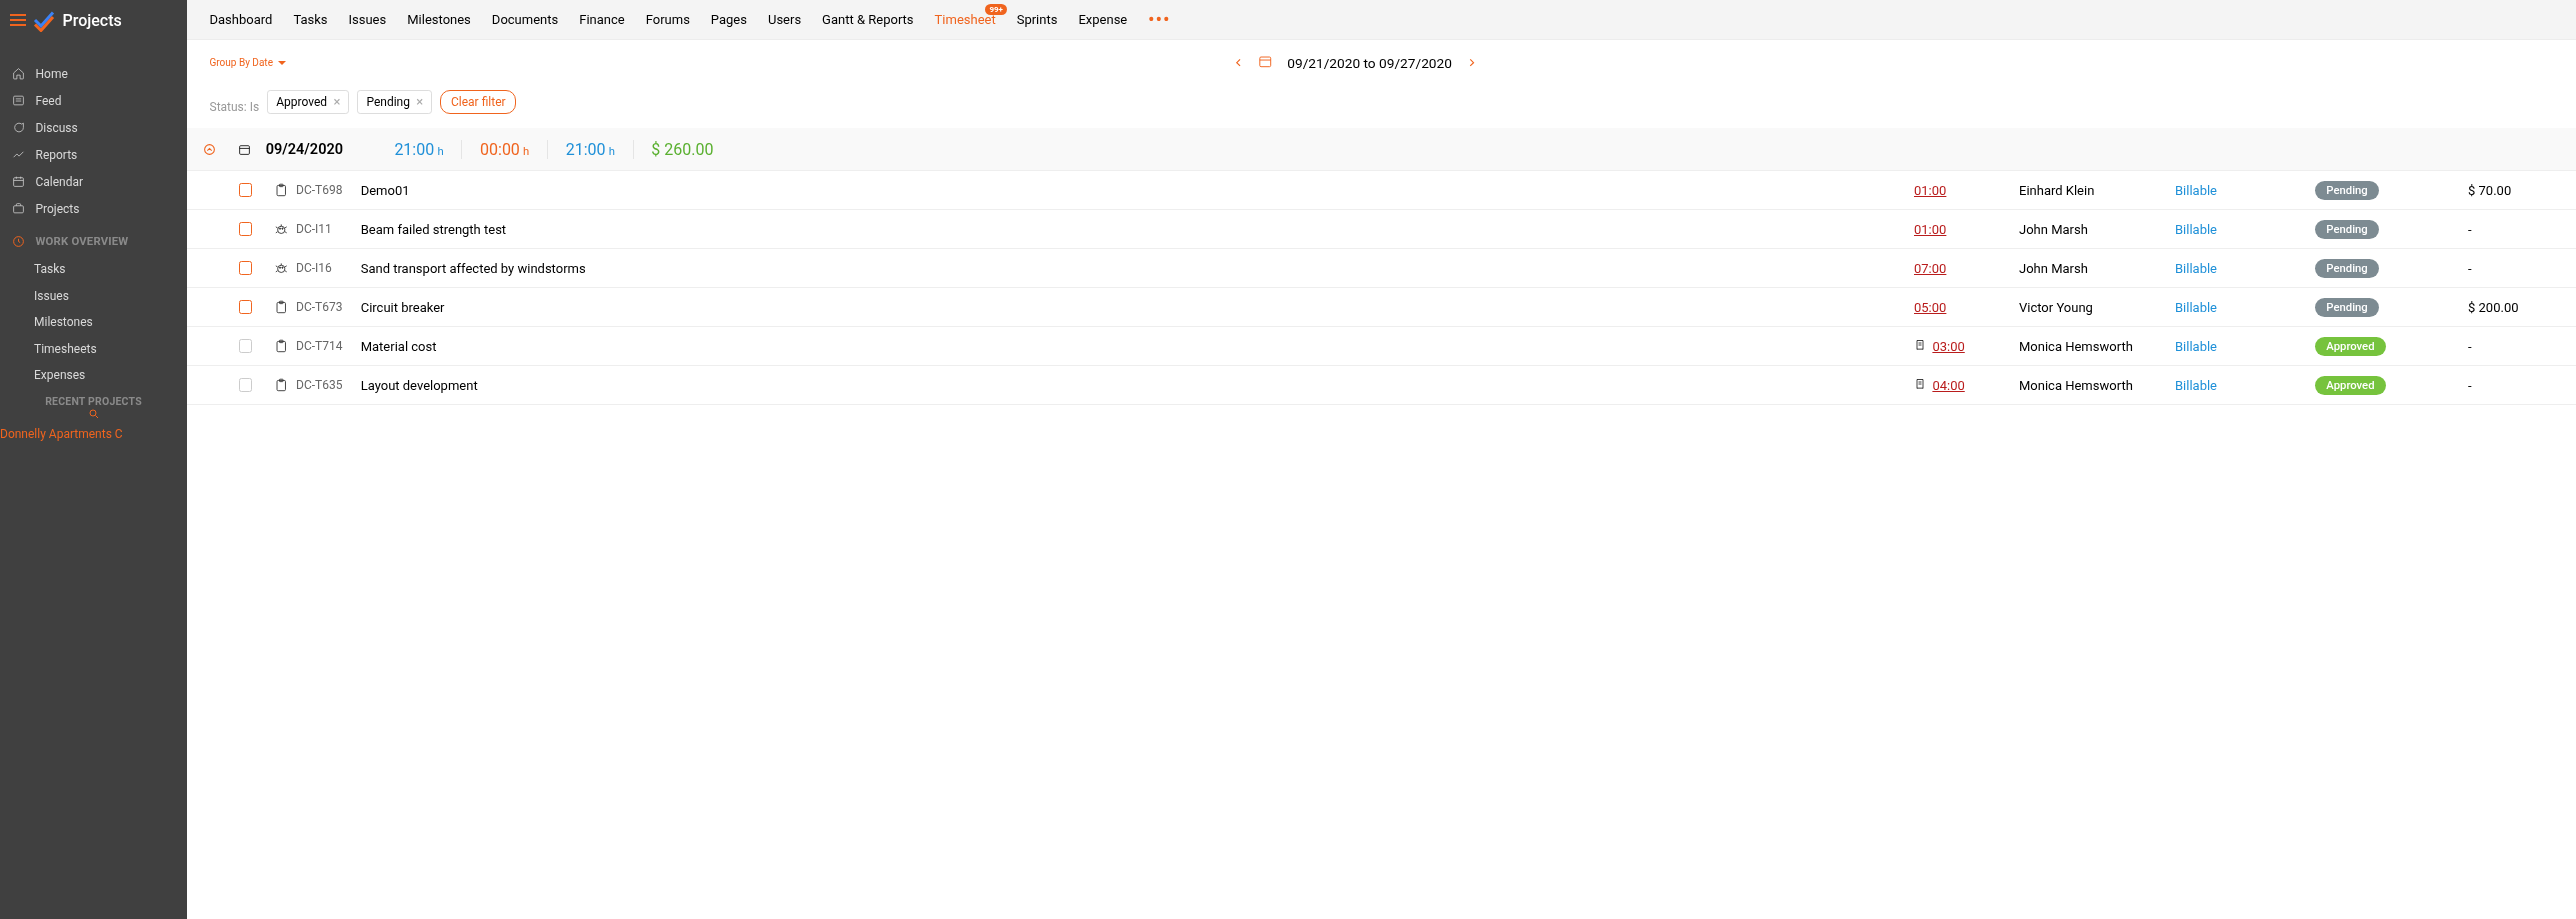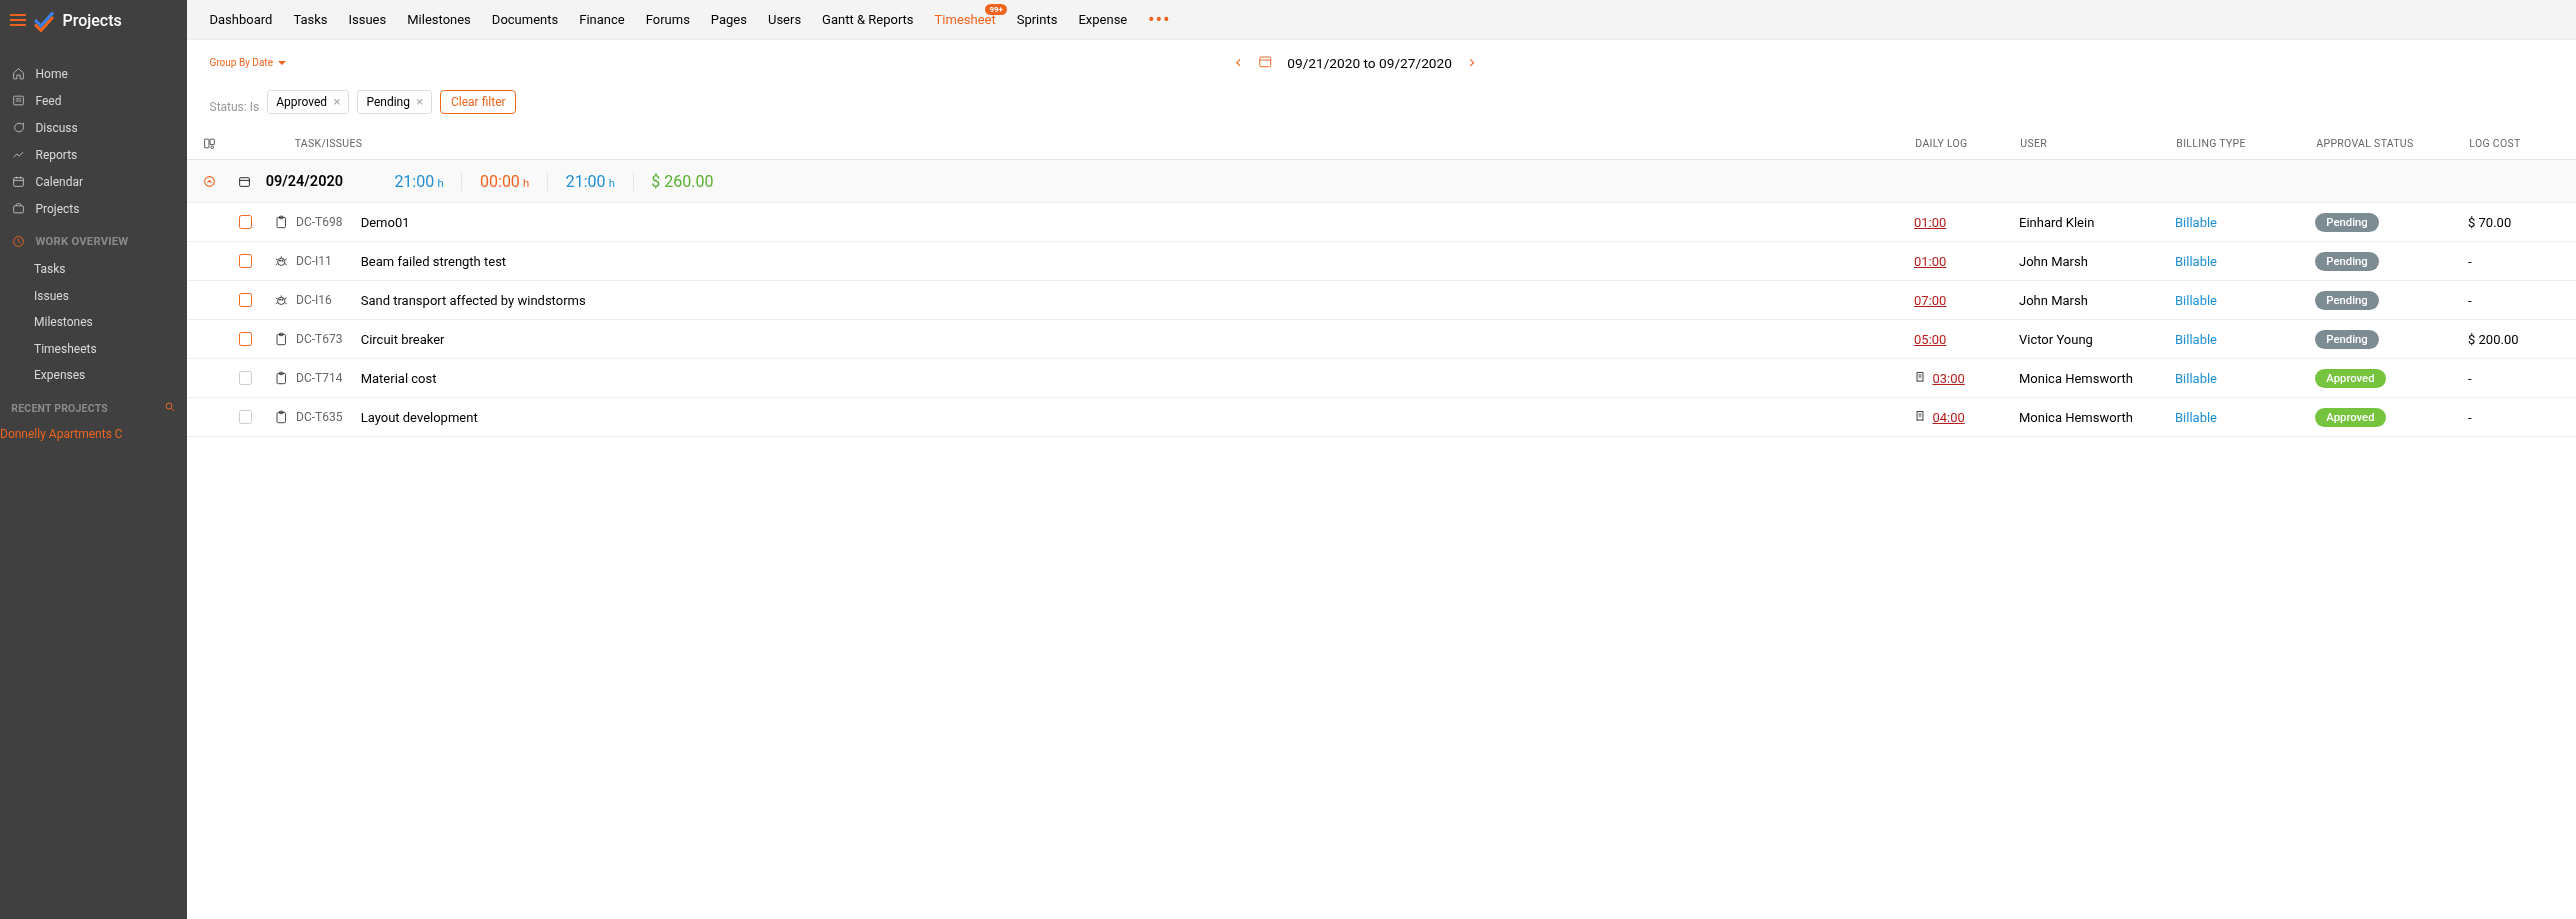--- a/index.html
+++ b/index.html
@@ -19,21 +19,21 @@
 .nav-item .nav-icon { width: 14.5px; height: 14.5px; display: inline-flex; align-items: center; justify-content: center; }
 .nav-item .nav-icon svg { width: 13px; height: 13px; stroke: #ccc; }
 
 .section-header { display: flex; align-items: center; height: 29px; padding: 0 11.3px; gap: 9.7px; font-size: 11.3px; font-weight: 700; letter-spacing: 0.2px; color: #8a8a8a; margin-top: 4.8px; }
 .section-header.active .sh-icon svg circle { stroke: #f0641e; }
 .section-header .sh-icon { width: 14.5px; height: 14.5px; display: inline-flex; align-items: center; justify-content: center; }
 .section-header .sh-icon svg { width: 13px; height: 13px; }
 
 .sub-item { display: flex; align-items: center; height: 26.6px; padding-left: 34px; font-size: 12px; color: #d9d9d9; cursor: pointer; }
 
-.recent-header { display: flex; align-items: center; justify-content: space-between; padding: 0 11.3px; height: 27px; font-size: 10.5px; font-weight: 700; color: #8a8a8a; margin-top: 6.4px; letter-spacing: 0.2px; }
+.recent-header { display: flex; align-items: center; justify-content: space-between; padding: 0 11.3px; height: 27px; font-size: 10.5px; font-weight: 700; color: #8a8a8a; margin-top: 6.4px; letter-spacing: 0.2px; flex-direction: column; }
 .search-icon svg { width: 12px; height: 12px; stroke: #f0641e; }
 .recent-item { height: 24px; display:flex; align-items:center; color: #f0641e; font-size: 12px; white-space: nowrap; overflow:hidden; }
 
 
 .topbar { position: absolute; left: 187px; top: 0; right: 0; height: 40px; background: #f4f4f4; display: flex; align-items: center; padding: 0 22.5px; gap: 21px; font-size: 13px; color: #000; border-bottom: 0.8px solid #ececec;}
 .topbar .tab { cursor: pointer; position: relative; }
 .topbar .tab.active { color: #f0641e; }
 .badge { position: absolute; top: -8px; right: -11.3px; background: #f0641e; color: #fff; font-size: 8px; font-weight: 700; padding: 0.8px 4px; border-radius: 6.4px; }
 .more-dots { color: #f0641e; font-weight: 900; font-size: 16px; letter-spacing: 1.6px; }
 
@@ -45,21 +45,21 @@
 .date-nav { margin: 0 auto; display:flex; align-items:center; gap:14.5px; font-size: 13.7px; color:#000; }
 .chev { width: 11.3px; height: 11.3px; display:inline-flex; }
 .chev svg { stroke:#f0641e; }
 .cal-ic svg { stroke:#f0641e; }
 .date-range { font-weight: 400; color:#000; }
 
 .filter-row { padding: 4.8px 22.5px 14.5px 22.5px; display:flex; align-items:flex-end; gap:8px; font-size:12px; }
 .filter-label { color:#999; }
 .chip { display:inline-flex; align-items:center; gap:6.4px; border:0.8px solid #ddd; border-radius:3.2px; padding: 4px 8px; font-size:12px; background:#fff; color:#000;}
 .chip .x { color:#aaa; font-size:13px; line-height:1; cursor:pointer; }
-.clear-filter { border:0.8px solid #f0641e; color:#f0641e; border-radius:4px; padding:4px 9.7px; cursor:pointer; }
+.clear-filter { border:0.8px solid #f0641e; color:#f0641e; border-radius:10px; padding:4px 9.7px; cursor:pointer; }
 
 .grid { }
 .grid-head { display:flex; align-items:center; height:32px; padding: 0 9.7px; color:#666; font-size:10.5px; letter-spacing:0.3px; border-bottom:0.8px solid #e5e5e5; background:#fff; }
 .col-config { width: 26px; display:flex; justify-content:center; }
 .col-chk { width: 43px; }
 .col-type { width: 29px; }
 .col-task { flex:1; padding-left:0; }
 .col-log { width: 105px; }
 .col-user { width: 156px; }
 .col-bill { width: 140px; }
@@ -264,37 +264,20 @@
         <span class="x">×</span>
       </span>
     <span class="chip">
         <span>Pending</span>
         <span class="x">×</span>
       </span>
     <span class="clear-filter">Clear filter</span>
   </div>
 
   <div class="grid">
-    <div class="grid-head">
-      <div class="col-config">
-          <svg viewBox="0 0 24 24" width="13" height="13" fill="none" stroke="#333" stroke-width="1.5">
-            <rect x="3" y="4" width="8" height="16" rx="1"></rect>
-            <rect x="13" y="4" width="8" height="10" rx="1"></rect>
-            <circle cx="17" cy="19" r="2.5"></circle>
-          </svg>
-        </div>
-      <div class="col-chk"></div>
-      <div class="col-type"></div>
-      <div class="col-task">TASK/ISSUES</div>
-      <div class="col-log">DAILY LOG</div>
-      <div class="col-user">USER</div>
-      <div class="col-bill">BILLING TYPE</div>
-      <div class="col-appr">APPROVAL STATUS</div>
-      <div class="col-cost">LOG COST</div>
-    </div>
 
     <div class="summary-row">
       <div class="collapse">
           <svg viewBox="0 0 24 24" width="13" height="13" fill="none" stroke-width="2">
             <circle cx="12" cy="12" r="9"></circle>
             <polyline points="8 14 12 10 16 14"></polyline>
           </svg>
         </div>
       <div class="cal">
           <svg viewBox="0 0 24 24" width="13" height="13" fill="none" stroke-width="1.5">

